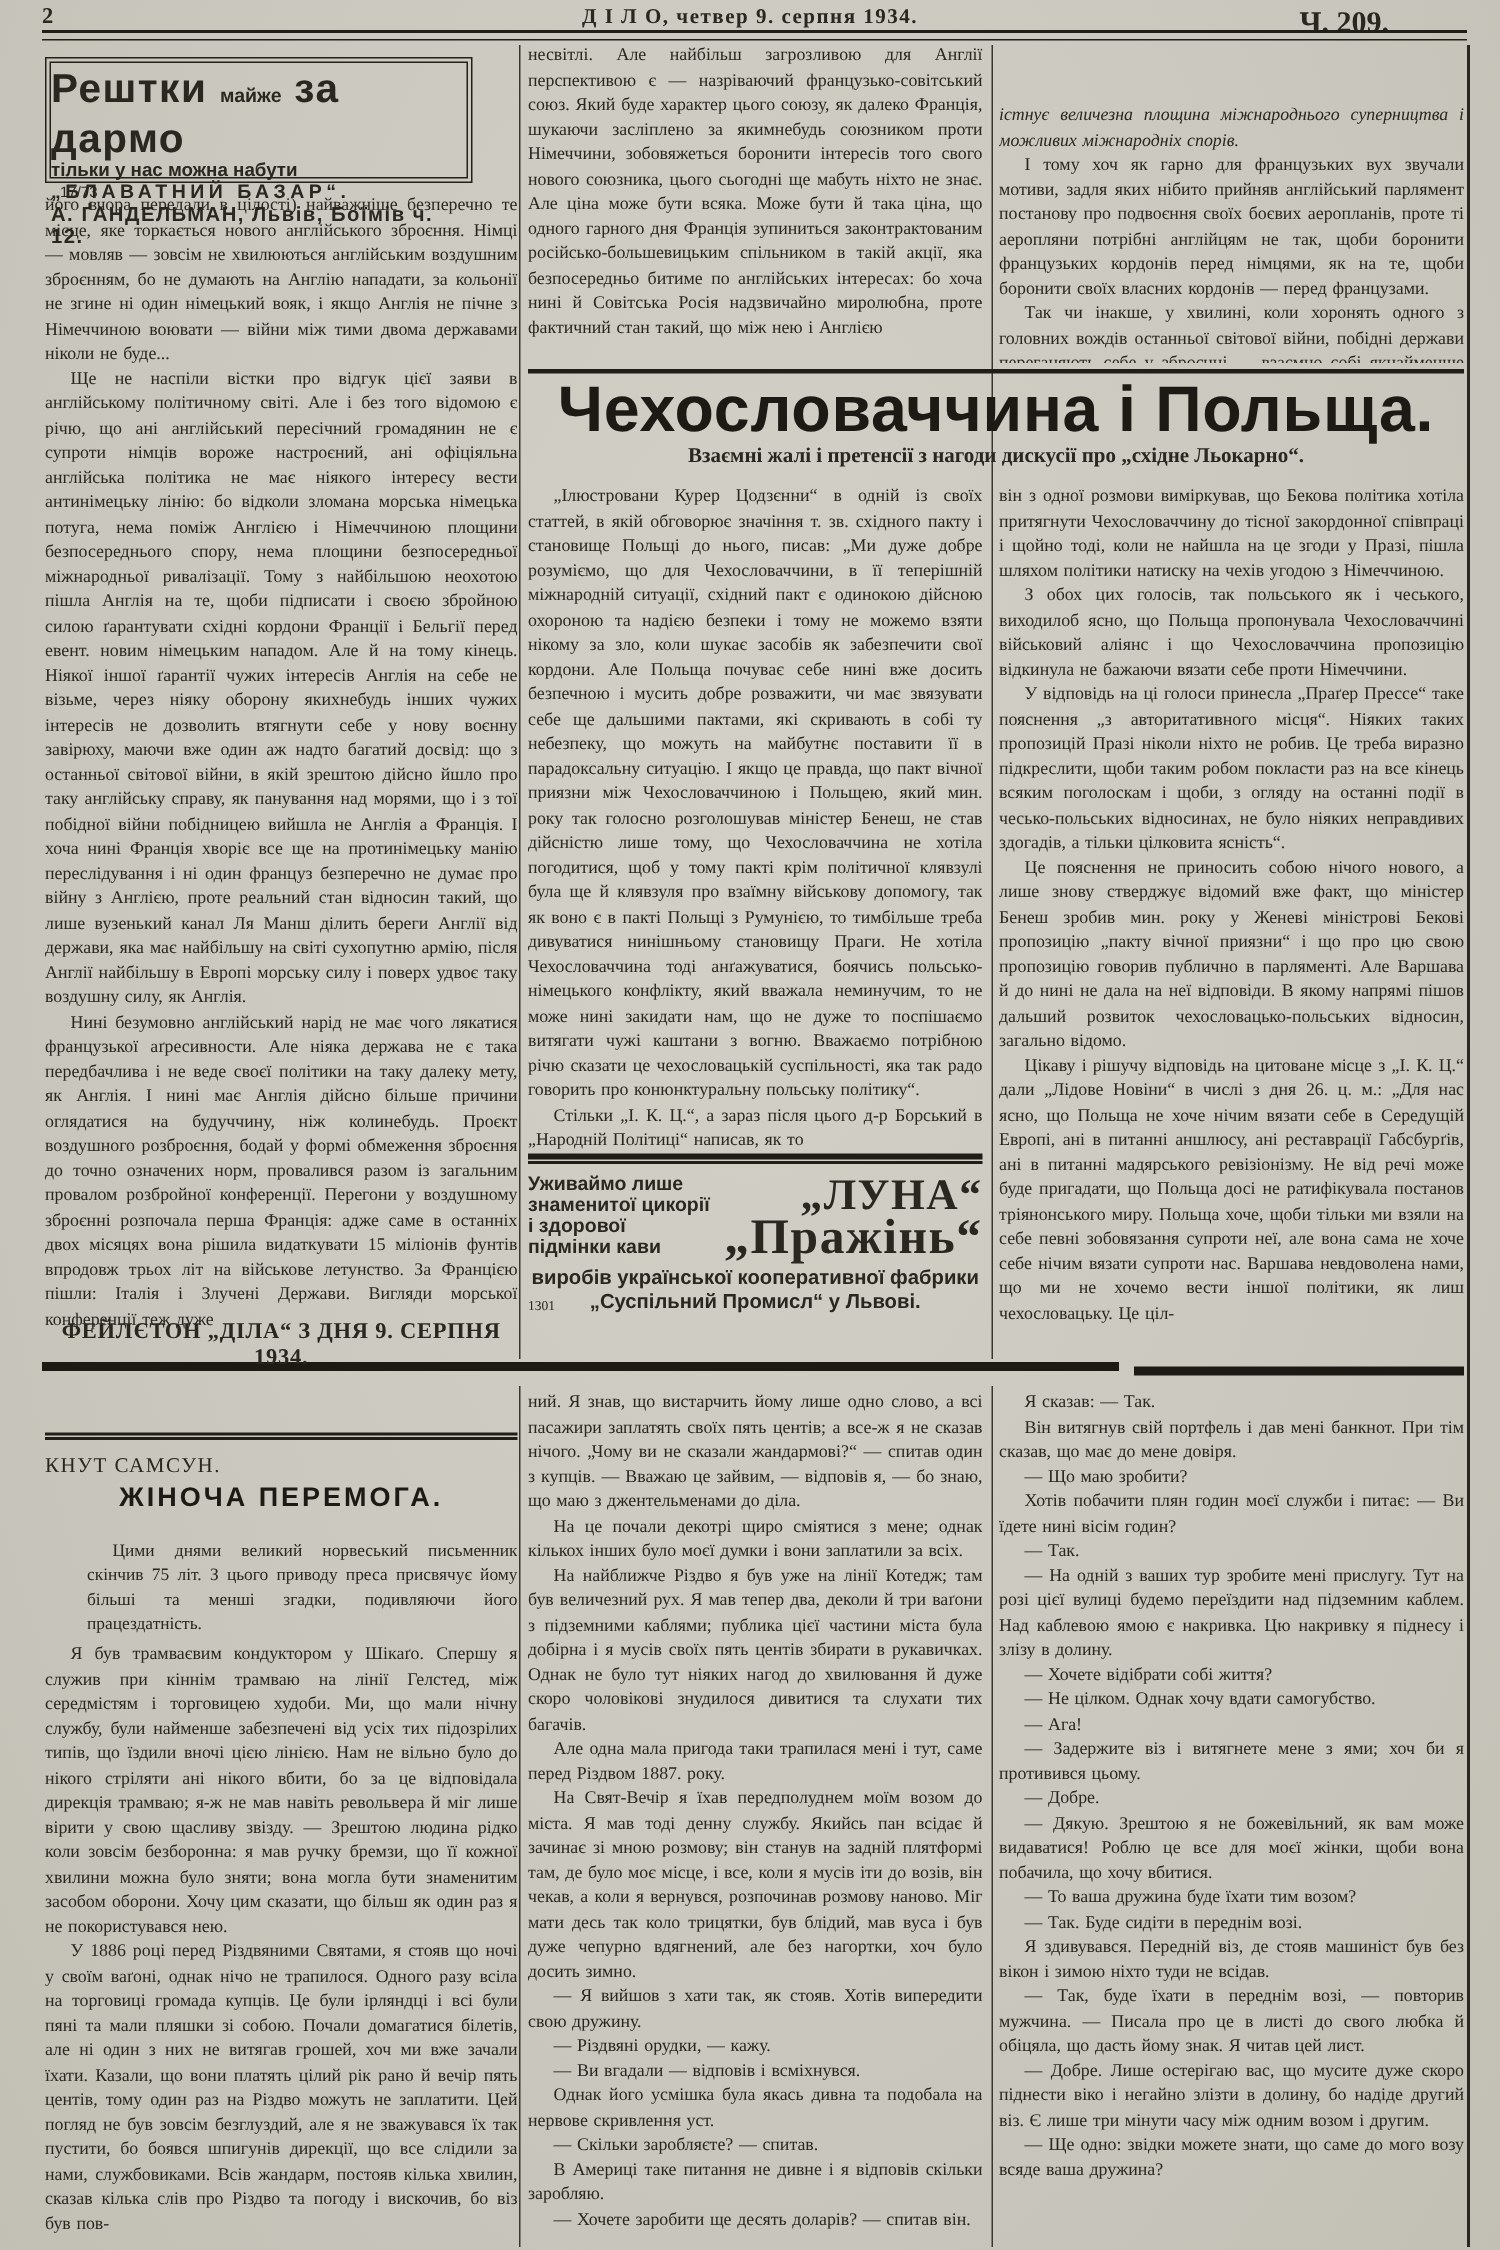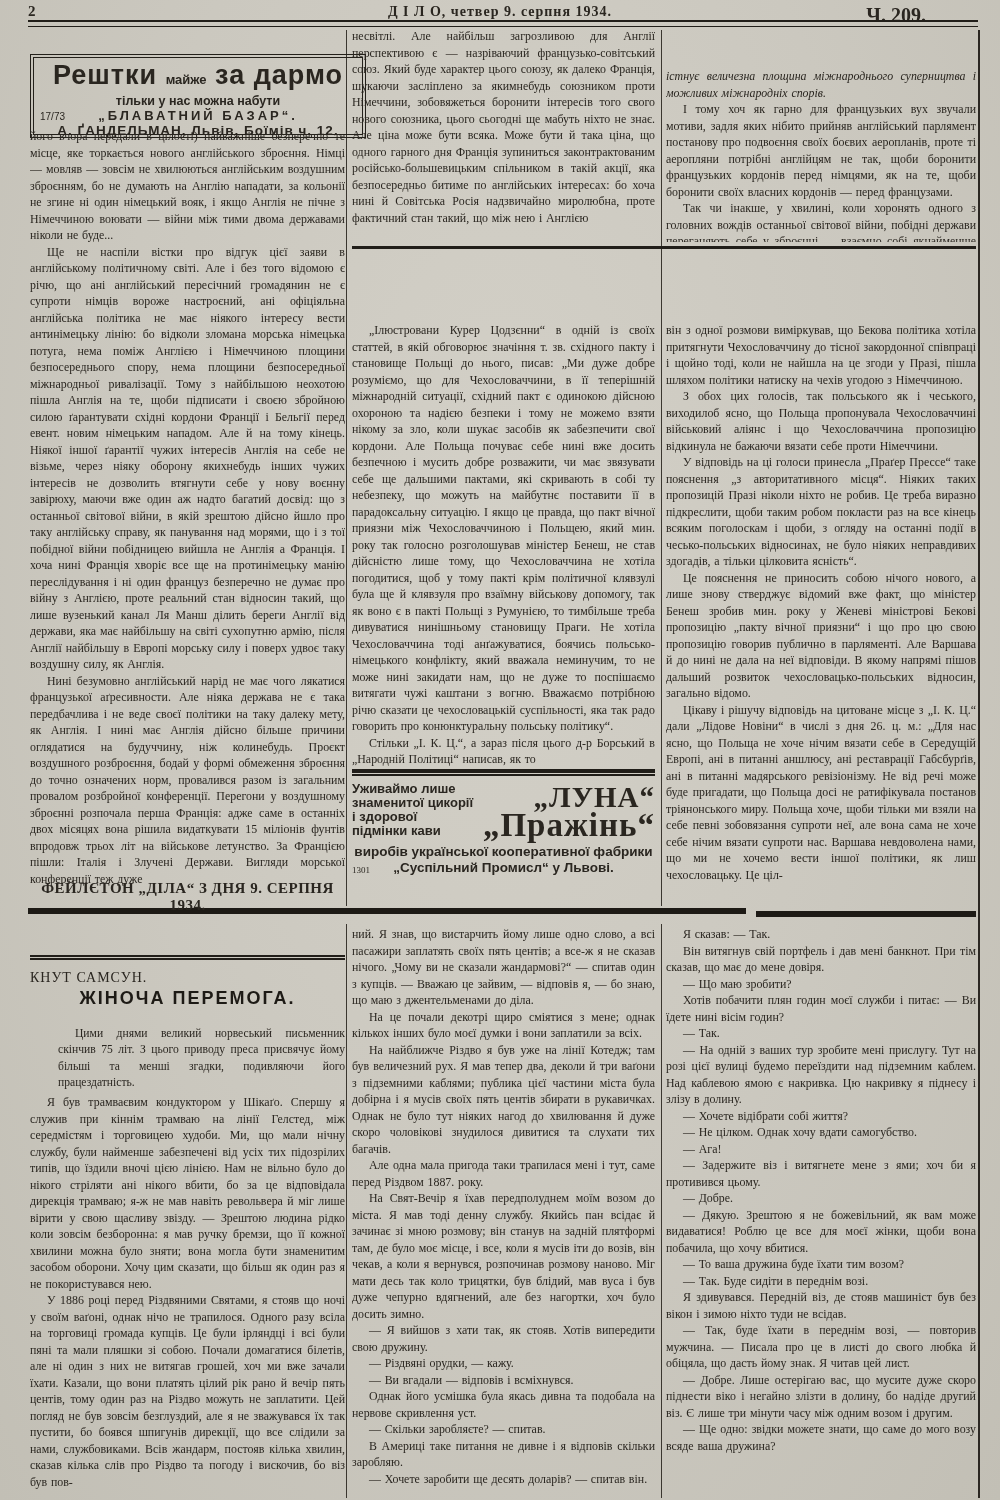--- a/index.html
+++ b/index.html
@@ -18,22 +18,22 @@
   .vr2{left:661px;top:30px;height:876px;}
   .vr3{left:978px;top:30px;height:1468px;width:2px;background:#2b2722;}
   .vr4{left:346px;top:924px;height:574px;}
   .vr5{left:661px;top:924px;height:574px;}
   
   .para{margin:0;text-indent:17px;text-align:justify;font-size:11.9px;line-height:16.5px;word-spacing:0.8px;}
   .cont{text-indent:0;}
   .ital{font-style:italic;margin-top:40px;}
   .txtcol{overflow:hidden;}
   
-  .ad-blav{left:30px;top:38px;width:336px;height:84px;border:4px double #23201a;box-sizing:border-box;
-    text-align:center;font-family:"Liberation Sans",sans-serif;padding-top:3px;margin-top:16px;}
+  .ad-blav{left:30px;top:38px;width:285px;height:84px;border:4px double #23201a;box-sizing:border-box;
+    text-align:left;font-family:"Liberation Sans",sans-serif;padding-top:3px;}
   .ad-blav .r1{font-weight:bold;font-size:27px;line-height:28px;letter-spacing:1px;}
   .ad-blav .r1 .mid{font-size:13px;font-weight:bold;letter-spacing:0;}
   .ad-blav .r2{font-weight:bold;font-size:12.5px;line-height:14px;}
   .ad-blav .r3{font-weight:bold;font-size:13px;line-height:15px;letter-spacing:3px;position:relative;}
   .ad-blav .ref{position:absolute;left:6px;top:1px;font-size:10px;letter-spacing:0;font-weight:normal;}
   .ad-blav .r4{font-weight:bold;font-size:13.5px;line-height:15px;letter-spacing:1px;}
   .leftcol-text{left:30px;top:128px;width:315px;height:780px;}
   .midtop{left:352px;top:28px;width:303px;height:218px;}
   .righttop{left:666px;top:28px;width:310px;height:214px;}
   .pre-head-rule{left:352px;top:246px;width:624px;height:3px;background:#211e19;}
@@ -107,20 +107,24 @@
   <div class="abs txtcol midtop">
       <p class="para cont">несвітлі. Але найбільш загрозливою для Англії перспективою є — назріваючий французько-совітський союз. Який буде характер цього союзу, як далеко Франція, шукаючи засліплено за якимнебудь союзником проти Німеччини, зобовяжеться боронити інтересів того свого нового союзника, цього сьогодні ще мабуть ніхто не знає. Але ціна може бути всяка. Може бути й така ціна, що одного гарного дня Франція зупиниться законтрактованим російсько-большевицьким спільником в такій акції, яка безпосередньо битиме по англійських інтересах: бо хоча нині й Совітська Росія надзвичайно миролюбна, проте фактичний стан такий, що між нею і Англією</p>
     </div>
   <div class="abs txtcol righttop">
       <p class="para cont ital">істнує величезна площина міжнароднього суперництва і можливих міжнародніх спорів.</p>
       <p class="para">І тому хоч як гарно для французьких вух звучали мотиви, задля яких нібито прийняв англійський парлямент постанову про подвоєння своїх боєвих аеропланів, проте ті аеропляни потрібні англійцям не так, щоби боронити французьких кордонів перед німцями, як на те, щоби боронити своїх власних кордонів — перед французами.</p>
       <p class="para">Так чи інакше, у хвилині, коли хоронять одного з головних вождів останньої світової війни, побідні держави переганяють себе у зброєнні — взаємно собі якнайменше довіряючи.</p>
     </div>
 
   <div class="abs pre-head-rule"></div>
+  <div class="abs headline-blk">
+    <h1>Чехословаччина і Польща.</h1>
+    <p class="subtitle">Взаємні жалі і претенсії з нагоди дискусії про „східне Льокарно“.</p>
+  </div>
 
   <div class="abs txtcol artcol1">
       <p class="para">„Ілюстровани Курер Цодзєнни“ в одній із своїх статтей, в якій обговорює значіння т. зв. східного пакту і становище Польщі до нього, писав: „Ми дуже добре розуміємо, що для Чехословаччини, в її теперішній міжнародній ситуації, східний пакт є одинокою дійсною охороною та надією безпеки і тому не можемо взяти нікому за зло, коли шукає засобів як забезпечити свої кордони. Але Польща почуває себе нині вже досить безпечною і мусить добре розважити, чи має звязувати себе ще дальшими пактами, які скривають в собі ту небезпеку, що можуть на майбутнє поставити її в парадоксальну ситуацію. І якщо це правда, що пакт вічної приязни між Чехословаччиною і Польщею, який мин. року так голосно розголошував міністер Бенеш, не став дійсністю лише тому, що Чехословаччина не хотіла погодитися, щоб у тому пакті крім політичної клявзулі була ще й клявзуля про взаїмну військову допомогу, так як воно є в пакті Польщі з Румунією, то тимбільше треба дивуватися нинішньому становищу Праги. Не хотіла Чехословаччина тоді анґажуватися, боячись польсько-німецького конфлікту, який вважала неминучим, то не може нині закидати нам, що не дуже то поспішаємо витягати чужі каштани з вогню. Вважаємо потрібною річю сказати це чехословацькій суспільності, яка так радо говорить про конюнктуральну польську політику“.</p>
       <p class="para">Стільки „І. К. Ц.“, а зараз після цього д-р Борський в „Народній Політиці“ написав, як то</p>
     </div>
   <div class="abs txtcol artcol2">
       <p class="para cont">він з одної розмови виміркував, що Бекова політика хотіла притягнути Чехословаччину до тісної закордонної співпраці і щойно тоді, коли не найшла на це згоди у Празі, пішла шляхом політики натиску на чехів угодою з Німеччиною.</p>
       <p class="para">З обох цих голосів, так польського як і чеського, виходилоб ясно, що Польща пропонувала Чехословаччині військовий аліянс і що Чехословаччина пропозицію відкинула не бажаючи вязати себе проти Німеччини.</p>
       <p class="para">У відповідь на ці голоси принесла „Праґер Прессе“ таке пояснення „з авторитативного місця“. Ніяких таких пропозицій Празі ніколи ніхто не робив. Це треба виразно підкреслити, щоби таким робом покласти раз на все кінець всяким поголоскам і щоби, з огляду на останні події в чесько-польських відносинах, не було ніяких неправдивих здогадів, а тільки цілковита ясність“.</p>
       <p class="para">Це пояснення не приносить собою нічого нового, а лише знову стверджує відомий вже факт, що міністер Бенеш зробив мин. року у Женеві міністрові Бекові пропозицію „пакту вічної приязни“ і що про цю свою пропозицію говорив публично в парляменті. Але Варшава й до нині не дала на неї відповіди. В якому напрямі пішов дальший розвиток чехословацько-польських відносин, загально відомо.</p>

